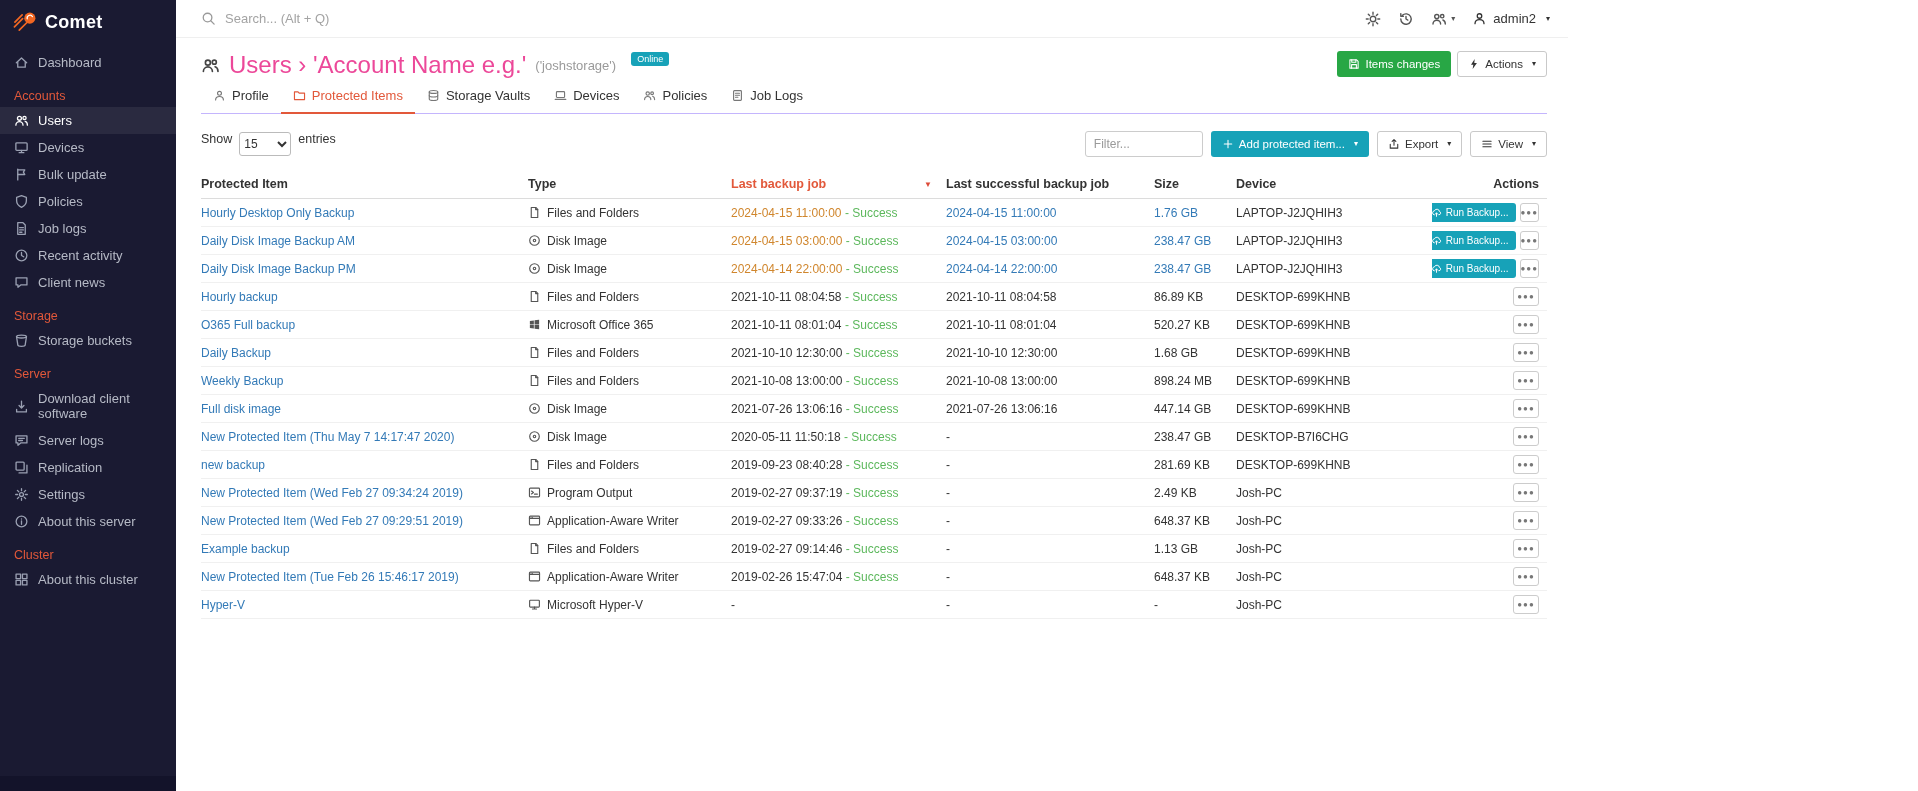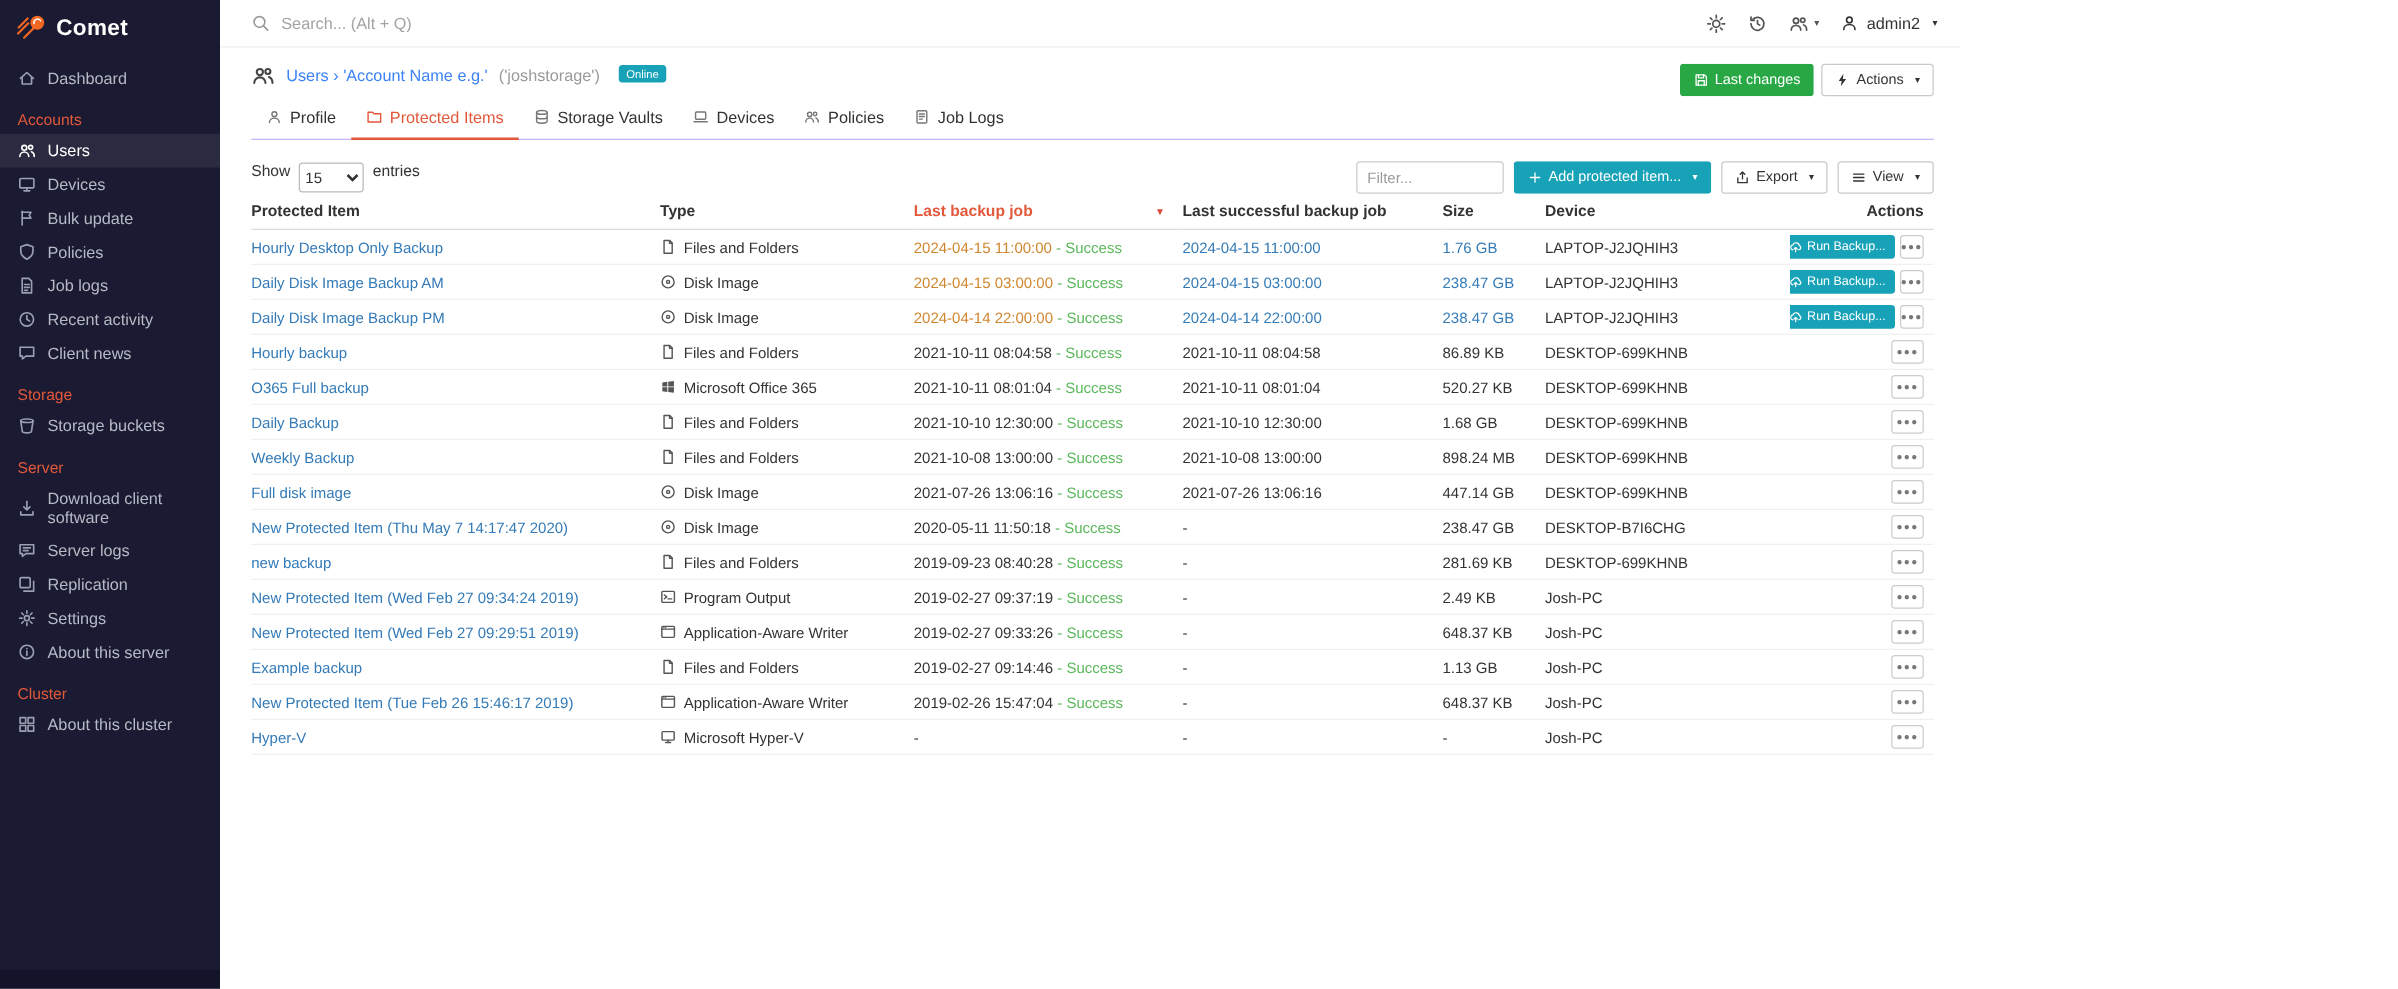--- a/index.html
+++ b/index.html
@@ -34,21 +34,21 @@
   .topbar-right{margin-left:auto;display:flex;align-items:center;gap:17px;color:#555}
   .tb-icon{display:inline-flex;align-items:center;cursor:pointer}
   .tb-icon .icn{width:16px;height:16px}
   .account{display:flex;align-items:center;gap:6px;font-size:13px;color:#333;cursor:pointer}
   .account .icn{width:15px;height:15px}
 
   .content{padding:13px 21px 0 25px}
   .page-header{display:flex;align-items:flex-start}
   .title{display:flex;align-items:center;gap:9px}
   .title .icn{width:19px;height:19px;color:#444}
-  .title-main{font-size:13px;color:#3b82f6}
+  .title-main{font-size:24px;color:#ec4899}
   .title-code{font-size:13px;color:#9a9a9a}
   .badge{background:var(--teal,#17a2b8);color:#fff;font-size:9px;padding:2px 6px;border-radius:3px;margin-left:6px;align-self:flex-start;margin-top:1px}
   .header-actions{margin-left:auto;display:flex;gap:6px}
   .btn{display:inline-flex;align-items:center;gap:5px;height:26px;padding:0 10px;border-radius:3px;font-size:11.5px;border:1px solid transparent;background:#fff;font-family:inherit;white-space:nowrap}
   .btn .icn{width:12px;height:12px}
   .btn-green{background:var(--green,#28a745);color:#fff}
   .btn-white{border-color:#c9c9c9;color:#333}
   .btn-teal{background:var(--teal,#17a2b8);color:#fff}
 
   .tabs{display:flex;margin-top:2px;border-bottom:1px solid #c4b5fd}
@@ -57,21 +57,21 @@
   .tab.active{color:var(--accent,#e2583a);border-bottom-color:var(--accent,#e2583a)}
   .tab.active .icn{color:var(--accent,#e2583a)}
 
   .controls{display:flex;align-items:center;margin-top:17px}
   .show-group{display:flex;align-items:flex-start;gap:7px;font-size:12.5px}
   .show-group select{height:24px;width:52px;border:1px solid #bbb;border-radius:3px;font-size:12px;font-family:inherit;color:#333;background:#fff}
   .controls-right{margin-left:auto;display:flex;align-items:center;gap:8px}
   .filter{width:118px;height:26px;border:1px solid #ccc;border-radius:3px;padding:0 8px;font-size:12px;font-family:Liberation Sans, sans-serif;outline:none}
   .filter::placeholder{color:#9a9a9a}
 
-  table{width:100%;border-collapse:collapse;table-layout:fixed;}
+  table{width:100%;border-collapse:collapse;table-layout:fixed;margin-top:13px}
   th{font-size:12.5px;text-align:left;padding:7px 8px 7px 0;border-bottom:1px solid #dcdcdc;color:#333;cursor:pointer}
   th .th-inner{display:flex;align-items:center}
   th.hl{color:var(--accent,#e2583a)}
   .sort-caret{color:var(--red,#dd4b39);font-size:8px;margin-right:6px;margin-left:auto}
   td{font-size:12px;padding:4px 8px 4px 0;border-bottom:1px solid #f0f0f0;color:#333;height:25px;overflow:hidden;white-space:nowrap;vertical-align:middle}
   td a{color:var(--link,#337ab7)}
   .type-cell{display:flex;align-items:center;gap:6px}
   .type-cell .icn{width:13px;height:13px;color:#555}
   a.warn,.warn{color:var(--warn,#d0862d)}
   .ok{color:var(--success,#5cb85c)}
@@ -321,21 +321,21 @@
       </div>
       <div class="header-actions">
         <button class="btn btn-green">
           <span class="icn">
               <svg viewBox="0 0 16 16" fill="none" stroke="currentColor" stroke-width="1.4" stroke-linecap="round" stroke-linejoin="round">
                 <path d="M2.5 2.5h9l2 2v9h-11z"></path>
                 <path d="M5 2.5v3.2h5.5V2.5"></path>
                 <path d="M4.8 13.5V8.8h6.4v4.7"></path>
               </svg>
             </span>
-          <span>Last changes</span>
+          <span>Items changes</span>
         </button>
         <button class="btn btn-white">
           <span class="icn">
               <svg viewBox="0 0 16 16" fill="none" stroke="currentColor" stroke-width="1.4" stroke-linecap="round" stroke-linejoin="round">
                 <path d="M8.9 1.4 4 9h3.1L6.2 14.6 11.9 6.8H8.4z" fill="currentColor" stroke="none"></path>
               </svg>
             </span>
           <span>Actions</span>
           <span class="caret">▾</span>
         </button>

